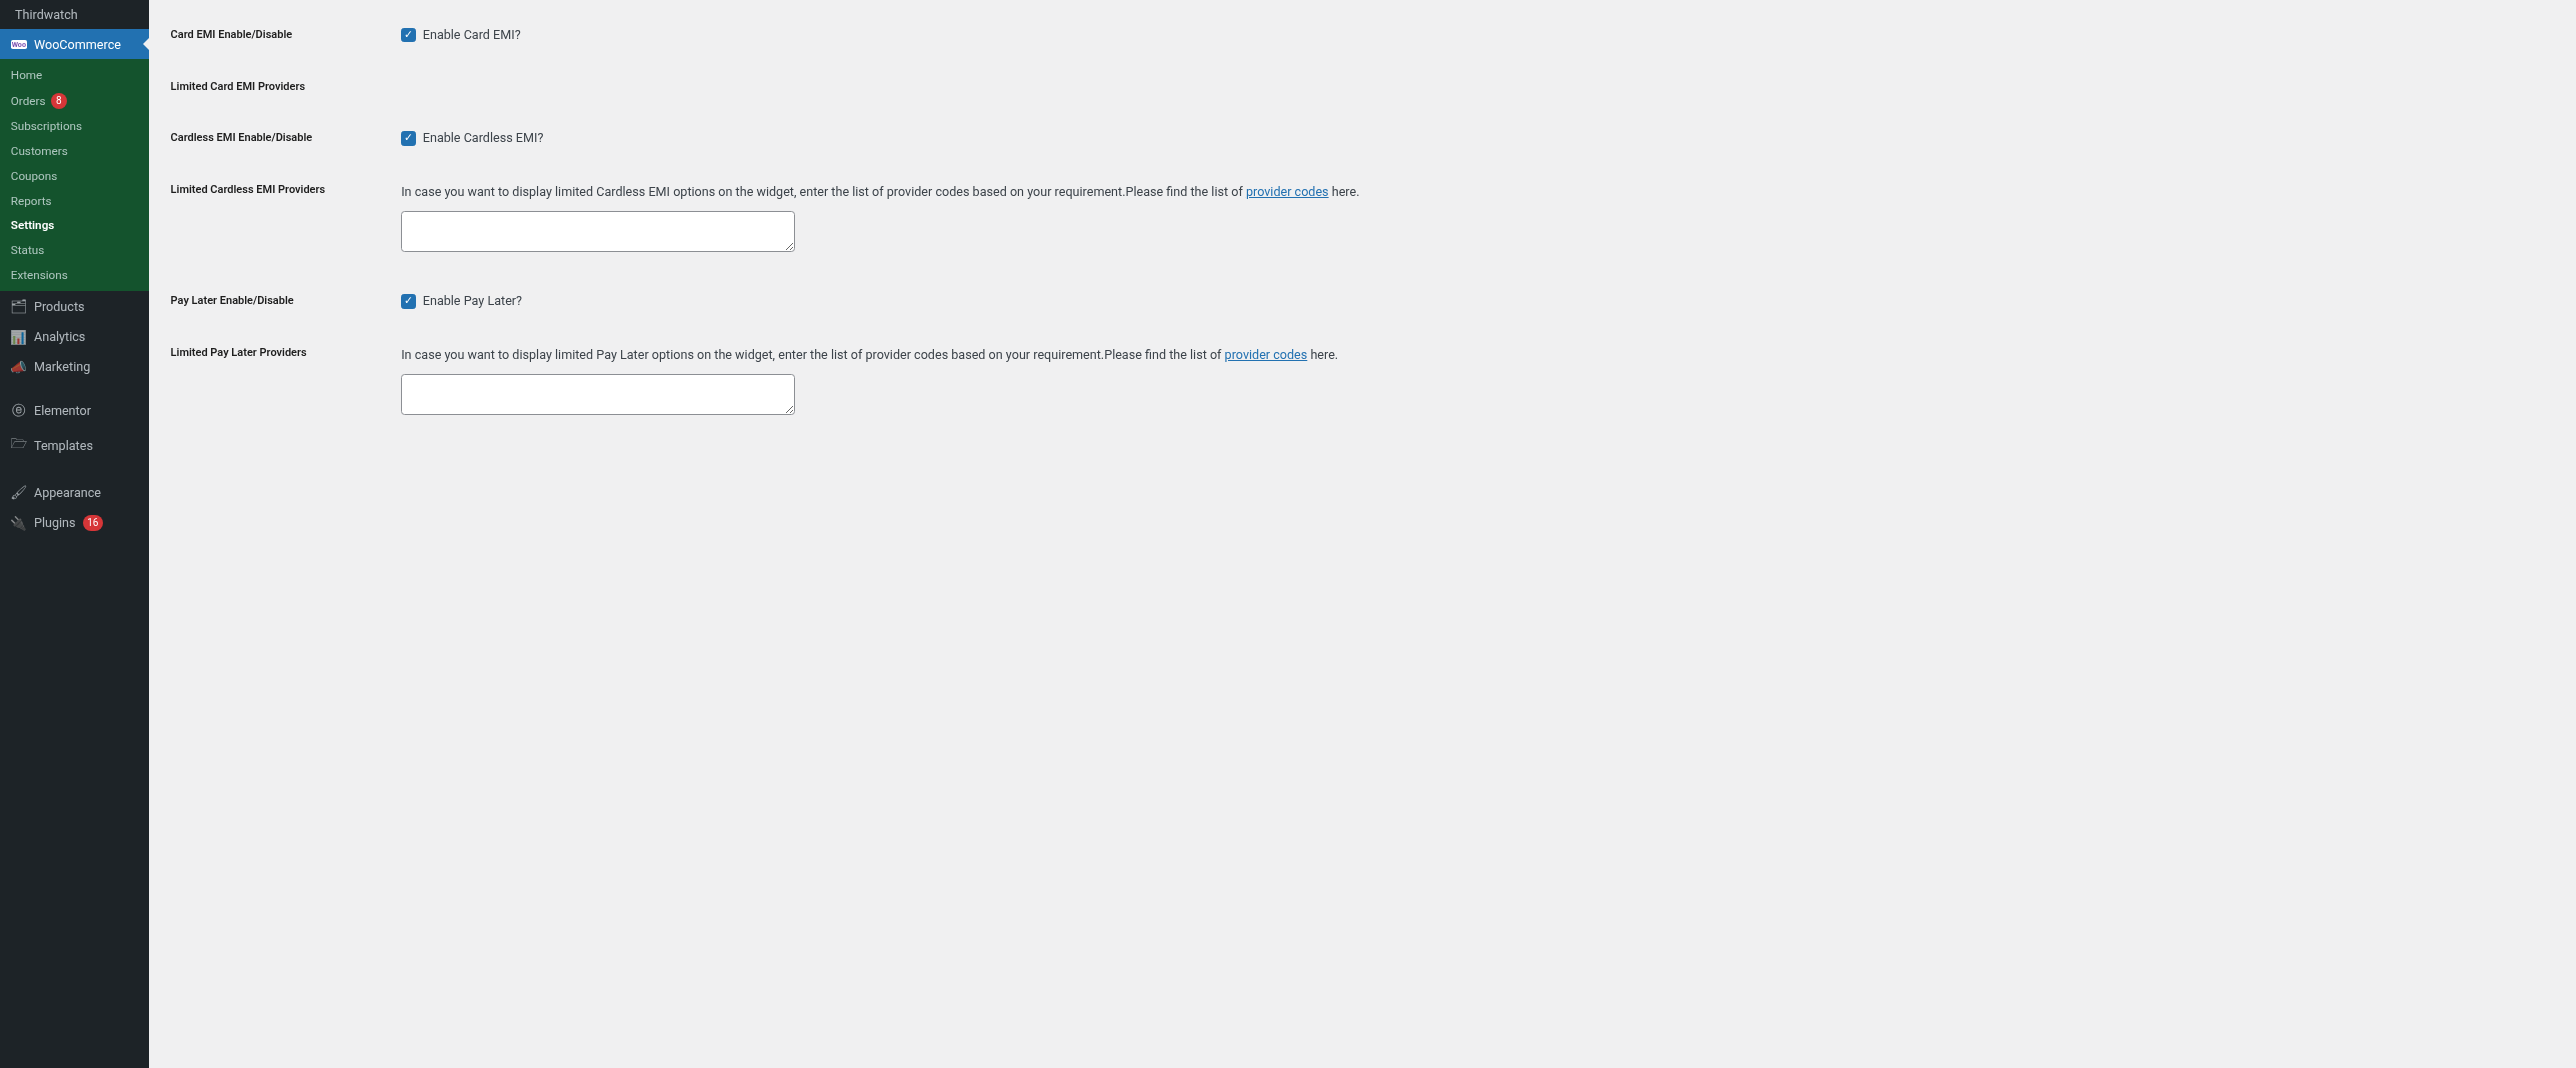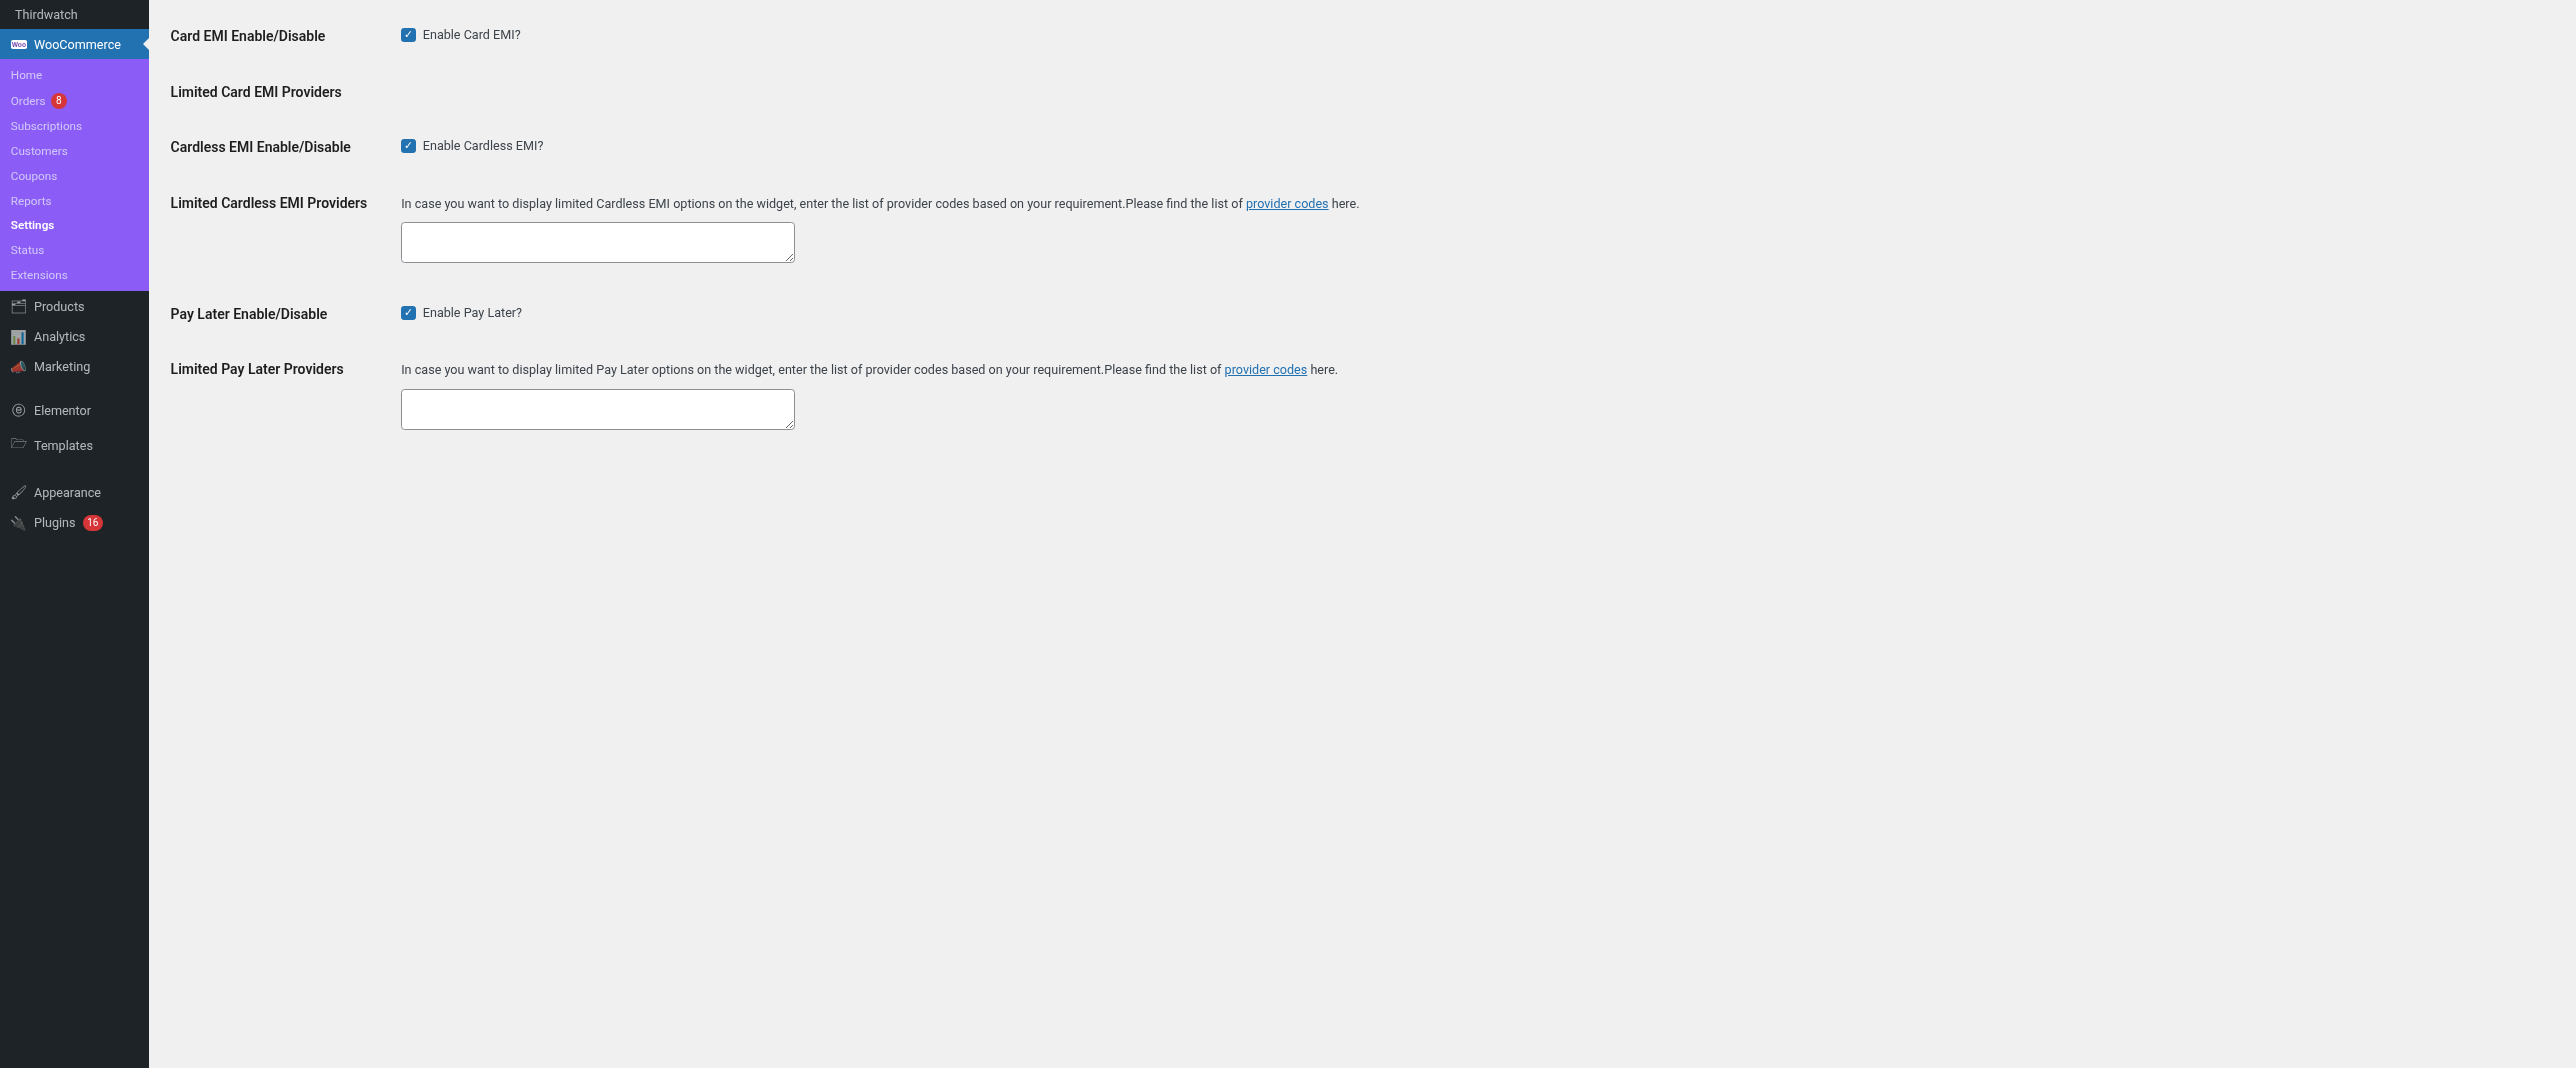--- a/index.html
+++ b/index.html
@@ -52,21 +52,21 @@
     color: #7f54b3;
     font-size: 7.2px;
     font-weight: 700;
     display: inline-flex;
     align-items: center;
     justify-content: center;
     border-radius: 1.8px;
     text-align: right;
   }
   .sub-items {
-    background: #8b5cf6;
+    background: #14532d;
     padding: 3.6px 0;
   }
   .sub-item {
     padding: 5.4px 10.8px;
     color: rgba(240,246,252,0.7);
     font-size: 11.7px;
     cursor: pointer;
     display: flex;
     align-items: center;
     gap: 5.4px;
@@ -144,21 +144,21 @@
     display: flex;
     align-items: flex-start;
     gap: 21.6px;
     margin-bottom: 23.4px;
   }
   .form-row.wide-gap { margin-bottom: 36px; }
   .form-label {
     width: 209px;
     flex-shrink: 0;
     font-weight: 600;
-    font-size: 14px;
+    font-size: 11px;
     color: #1e1e1e;
     line-height: 1.4;
   }
   .form-field {
     flex: 1;
     max-width: 971px;
   }
   .form-field.desc {
     line-height: 1.55;
     color: #3c434a;

